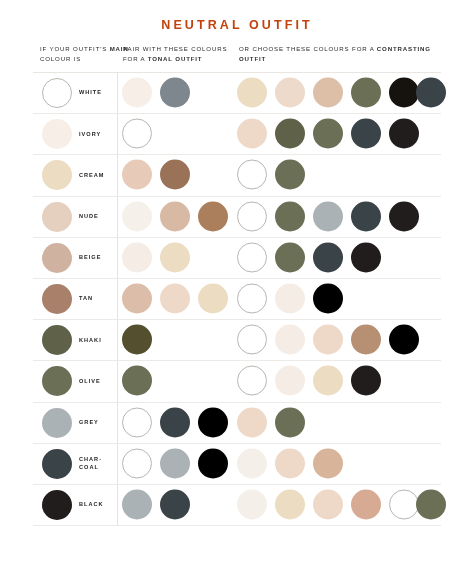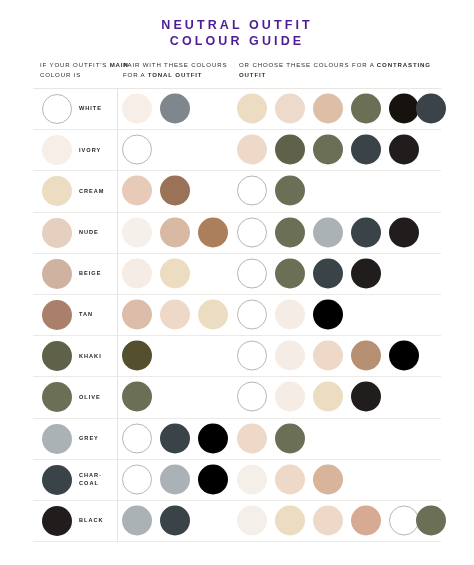--- a/index.html
+++ b/index.html
@@ -25,21 +25,21 @@
 
   
   .title-block {
     padding-top: 17px;
     text-align: center;
   }
   .title-line {
     font-size: 12.5px;
     font-weight: 700;
     letter-spacing: 3.1px;
-    color: #4c1d95;
+    color: #c2410c;
     line-height: 16px;
     text-transform: uppercase;
   }
 
   
   .headers {
     position: relative;
     margin-top: 11px;
     height: 28px;
   }
@@ -143,21 +143,20 @@
     border: 0.8px solid #b9b6b2;
   }
 </style>
 </head>
 <body>
 
 <div class="page">
 
   <div class="title-block">
     <div class="title-line">NEUTRAL OUTFIT</div>
-    <div class="title-line">COLOUR GUIDE</div>
   </div>
 
   <div class="headers">
     <div class="col-head h1"><span>IF YOUR OUTFIT'S </span><b>MAIN</b><span> COLOUR IS</span></div>
     <div class="col-head h2"><span>PAIR WITH THESE COLOURS FOR A </span><b>TONAL OUTFIT</b></div>
     <div class="col-head h3"><span>OR CHOOSE THESE COLOURS FOR A </span><b>CONTRASTING OUTFIT</b></div>
   </div>
 
   <div class="table" id="table">
     <div class="v-divider"></div>

